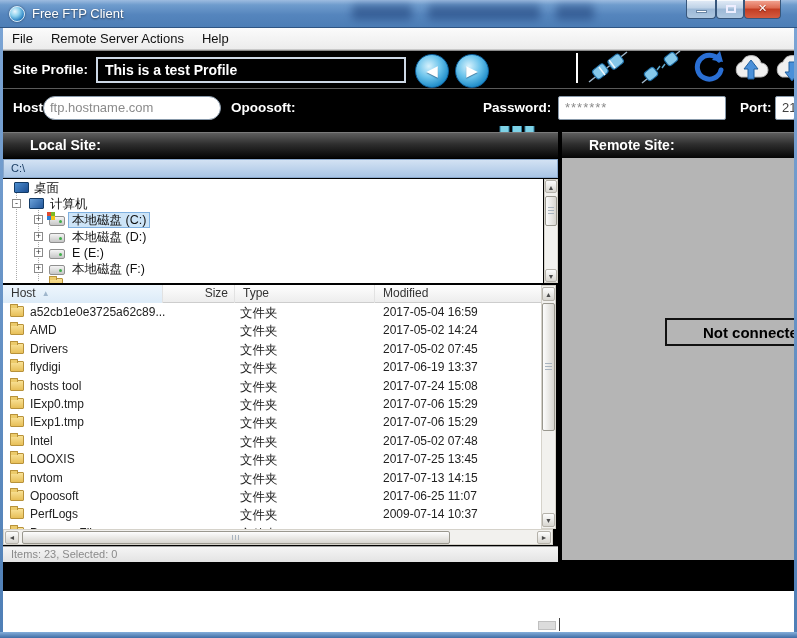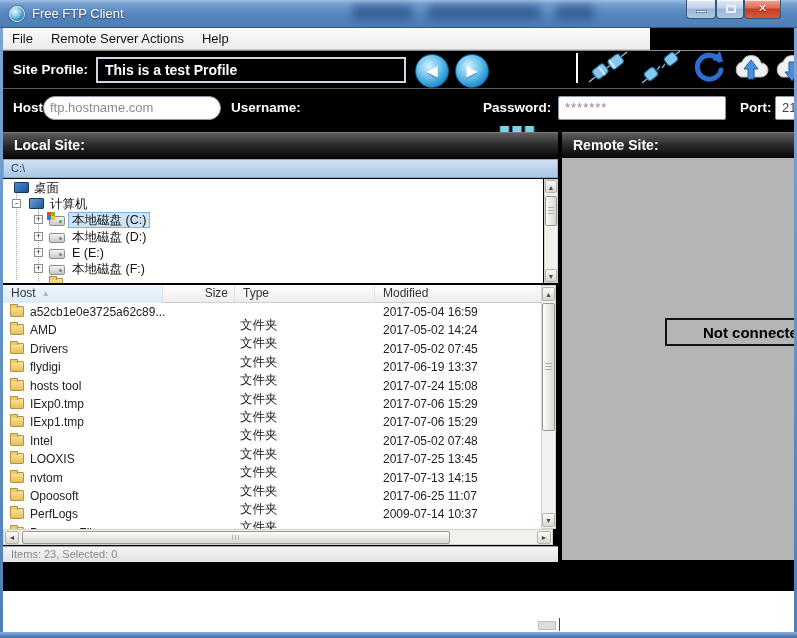--- a/index.html
+++ b/index.html
@@ -31,21 +31,21 @@
     border:1px solid #6a86a5;}
   .glyph-max{position:absolute;left:9px;top:5px;width:10px;height:8px;border:2px solid #eef;
     background:transparent;}
   .glyph-close{position:absolute;left:0;top:2px;width:100%;text-align:center;color:#fff;
     font-size:11px;font-weight:bold;text-shadow:0 1px 1px #7a1c0c;}
   .brd{position:absolute;z-index:9;background:linear-gradient(#7ba4d4,#4f7fb6);}
   .brd.l{left:0;top:28px;width:3px;height:604px;}
   .brd.r{left:794px;top:28px;width:3px;height:604px;}
   .brd.b{left:0;top:632px;width:797px;height:6px;background:linear-gradient(#84aeda,#3f6da5);}
   
-  .menubar{position:absolute;left:3px;top:28px;width:647px;height:22px;
+  .menubar{position:absolute;left:3px;top:28px;width:791px;height:22px;
     background:linear-gradient(#fbfbfb,#ececec);border-bottom:1px solid #c9c9c9;
     display:flex;align-items:center;}
   .menu-item{font-size:13px;color:#111;padding:2px 9px;cursor:default;}
   
   .tbar1{position:absolute;left:3px;top:50px;width:791px;height:38px;background:#000;
     border-top:1px solid #8a8a8a;}
   .tb-label{position:absolute;left:10px;top:11px;color:#fff;font-weight:bold;font-size:13.5px;}
   .profile-field{position:absolute;left:93px;top:6px;width:310px;height:26px;background:#000;
     border:2px solid #cdd8e6;color:#fff;font-weight:bold;font-size:14px;line-height:22px;
     padding-left:7px;overflow:hidden;white-space:nowrap;}
@@ -60,21 +60,21 @@
   .tbar2{position:absolute;left:3px;top:88px;width:791px;height:38px;background:#000;
     border-top:1px solid #5a5a5a;}
   .cn-label{position:absolute;top:11px;color:#fff;font-weight:bold;font-size:13.5px;}
   .cn-field{position:absolute;top:7px;height:24px;background:#fff;border:1px solid #7a8globaa;
     border:1px solid #8899aa;border-radius:2px;font-size:13px;color:#8b8b8b;
     line-height:22px;padding-left:6px;overflow:hidden;white-space:nowrap;}
   
   .phead{position:absolute;height:26px;
     background:linear-gradient(#5e5e5e 0%,#2e2e2e 45%,#050505 100%);
     border-top:1px solid #7a7a7a;color:#fff;font-weight:bold;font-size:14px;
-    line-height:25px;padding-left:11px;}
+    line-height:25px;padding-left:27px;}
   
   .pathbar{position:absolute;left:3px;top:159px;width:555px;height:19px;
     background:linear-gradient(#d3e2f3,#a9c5e5);border:1px solid #8aa8cc;
     font-size:11px;color:#16395f;line-height:17px;padding-left:7px;}
   .tree{position:absolute;left:3px;top:179px;width:540px;height:104px;background:#fff;overflow:hidden;}
   .dot-v{position:absolute;border-left:1px dotted #aaa;}
   .trow{position:absolute;left:0;height:16px;width:100%;font-size:12.5px;color:#111;line-height:16px;}
   .expander{position:absolute;width:9px;height:9px;top:3px;border:1px solid #8a8a8a;background:#fff;
     font-size:9px;line-height:7px;text-align:center;color:#333;cursor:pointer;}
   .mon{position:absolute;top:2px;width:15px;height:11px;border:1px solid #123a66;border-radius:1px;
@@ -98,21 +98,21 @@
   .hcell{position:absolute;top:0;height:18px;line-height:17px;border-right:1px solid #e2e2e2;padding-left:8px;}
   .hcell.name{left:0;width:160px;background:linear-gradient(#eef6fd,#dcebf8);}
   .hcell.size{left:160px;width:72px;text-align:right;padding-right:6px;padding-left:0;}
   .hcell.type{left:232px;width:140px;}
   .hcell.mod{left:372px;width:166px;border-right:none;}
   .sorticon{font-size:8px;color:#9fb6cc;margin-left:6px;vertical-align:1px;}
   .lbody{position:absolute;left:3px;top:303px;width:538px;height:226px;background:#fff;overflow:hidden;}
   .lrow{position:relative;height:18.4px;font-size:12px;color:#222;}
   .lrow .fldr{left:7px;top:3px;}
   .c-name{position:absolute;left:27px;top:2px;white-space:nowrap;}
-  .c-type{position:absolute;left:237px;top:2px;white-space:nowrap;font-size:12.5px;margin-top:12px;}
+  .c-type{position:absolute;left:237px;top:2px;white-space:nowrap;font-size:12.5px;}
   .c-mod{position:absolute;left:380px;top:2px;white-space:nowrap;}
   
   .sb-track{position:absolute;background:#f2f1ee;border:1px solid #d5d2ca;}
   .sb-btn{position:absolute;background:linear-gradient(#fdfdfd,#d8d6d0);border:1px solid #b5b2aa;
     border-radius:2px;color:#4a4a4a;text-align:center;cursor:pointer;}
   .sb-thumb{position:absolute;background:linear-gradient(90deg,#fdfdfd,#d8d6d0);
     border:1px solid #9a988f;border-radius:2px;cursor:grab;}
   .sb-thumb.h{background:linear-gradient(#fdfdfd,#d8d6d0);}
   .grip-v{position:absolute;left:2px;right:2px;top:50%;height:8px;margin-top:-4px;
     background:repeating-linear-gradient(to bottom,#a9b4bf 0 1px,transparent 1px 3px);}
@@ -214,21 +214,21 @@
   <div class="iconbtn" style="left:772px;top:53px;">
     <svg width="40" height="30" viewBox="0 0 40 30">
       <path d="M10 24 a8 8 0 0 1 1-15 a10 10 0 0 1 19 1 a7 7 0 0 1 0 14 Z" fill="#f0f0f0" stroke="#b9b9b9"></path>
       <path d="M20 28 L13 19 H17 V9 H23 V19 H27 Z" fill="#4a90d9" stroke="#1f5f9e"></path>
     </svg>
   </div>
 
   <div class="tbar2">
     <div class="cn-label" style="left:10px;">Host:</div>
     <div class="cn-field" style="left:40px;width:178px;border-radius:12px;">ftp.hostname.com</div>
-    <div class="cn-label" style="left:228px;">Username:</div>
+    <div class="cn-label" style="left:228px;">Opoosoft:</div>
     <div class="cn-label" style="left:480px;">Password:</div>
     <div class="cn-field" style="left:555px;width:168px;letter-spacing:1px;">*******</div>
     <div class="cn-label" style="left:737px;">Port:</div>
     <div class="cn-field" style="left:772px;width:20px;color:#404040;">21</div>
   </div>
 
   <div class="phead" style="left:3px;top:132px;width:555px;">Local Site:</div>
   <div class="pathbar">C:\</div>
 
   <div class="tree">

